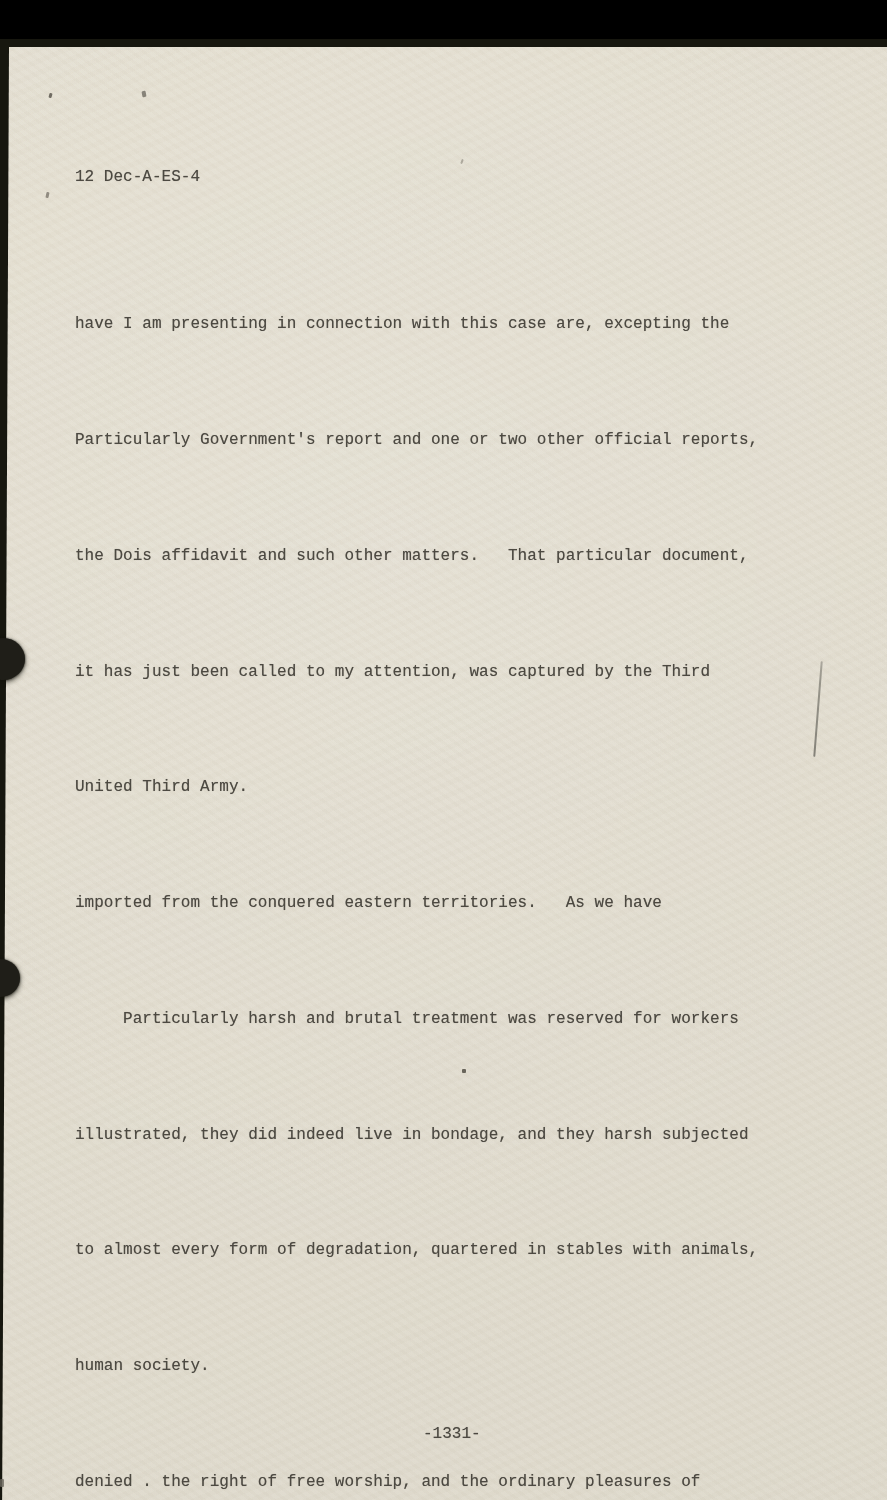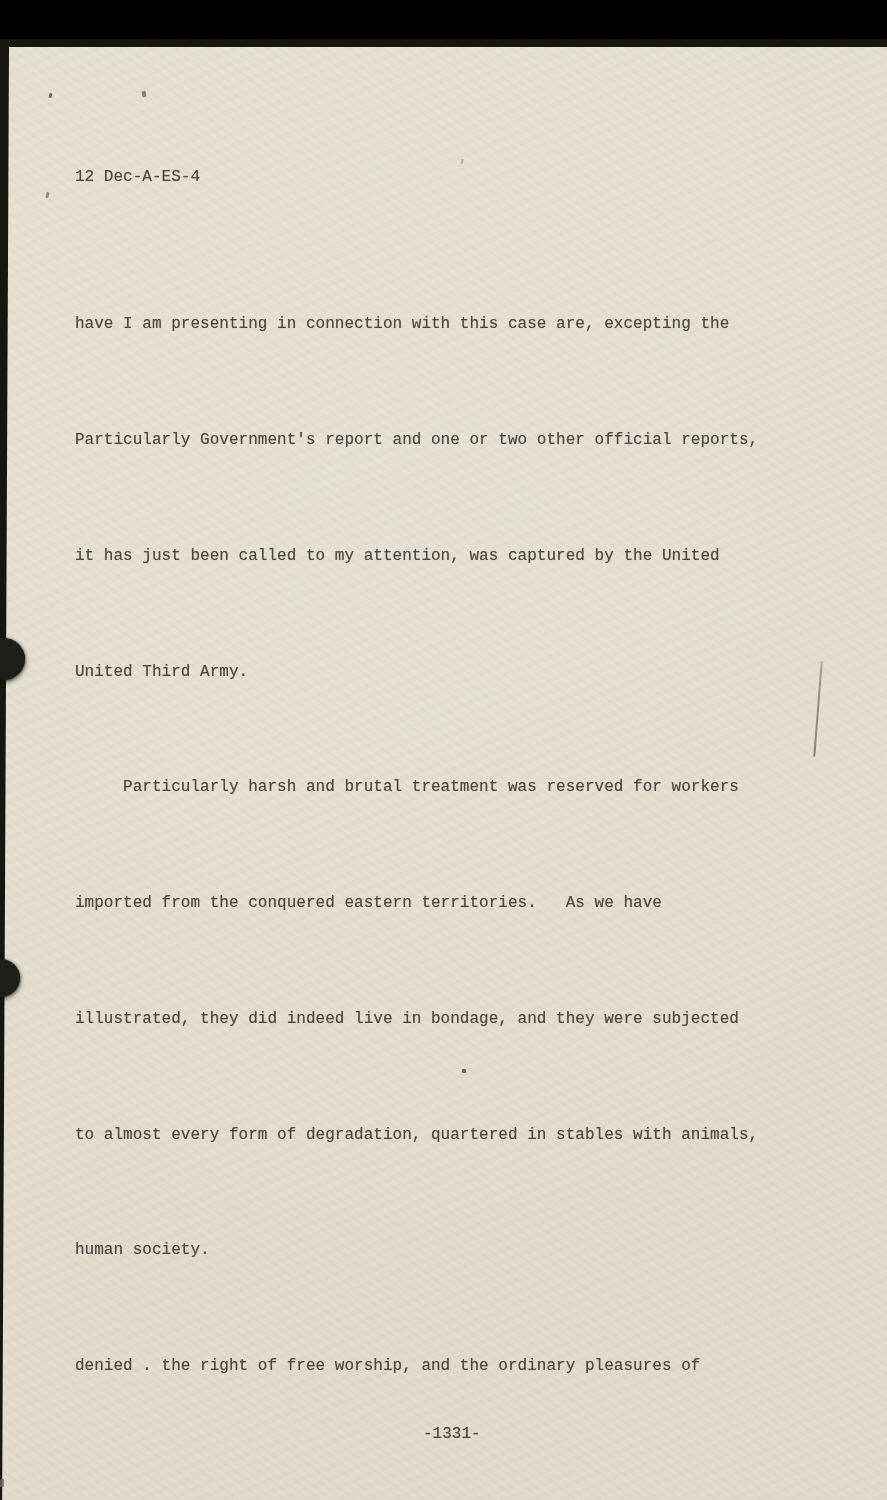--- a/index.html
+++ b/index.html
@@ -89,25 +89,26 @@
   <div class="speck speck-c"></div>
   <div class="speck speck-d"></div>
   <div class="speck speck-e"></div>
   <div class="speck speck-f"></div>
 
   <div class="typed doc-header">12 Dec-A-ES-4</div>
 
   <div class="typed doc-body">
     <div>have I am presenting in connection with this case are, excepting the</div>
     <div>Particularly Government's report and one or two other official reports,</div>
-    <div>it has just been called to my attention, was captured by the United</div>
+    <div>the Dois affidavit and such other matters.   That particular document,</div>
+    <div>it has just been called to my attention, was captured by the Third</div>
     <div>United Third Army.</div>
+    <div>imported from the conquered eastern territories.   As we have</div>
     <div>     Particularly harsh and brutal treatment was reserved for workers</div>
-    <div>imported from the conquered eastern territories.   As we have</div>
-    <div>illustrated, they did indeed live in bondage, and they were subjected</div>
+    <div>illustrated, they did indeed live in bondage, and they harsh subjected</div>
     <div>to almost every form of degradation, quartered in stables with animals,</div>
     <div>human society.</div>
     <div>denied . the right of free worship, and the ordinary pleasures of</div>
     
     
     
     
     
     
     

